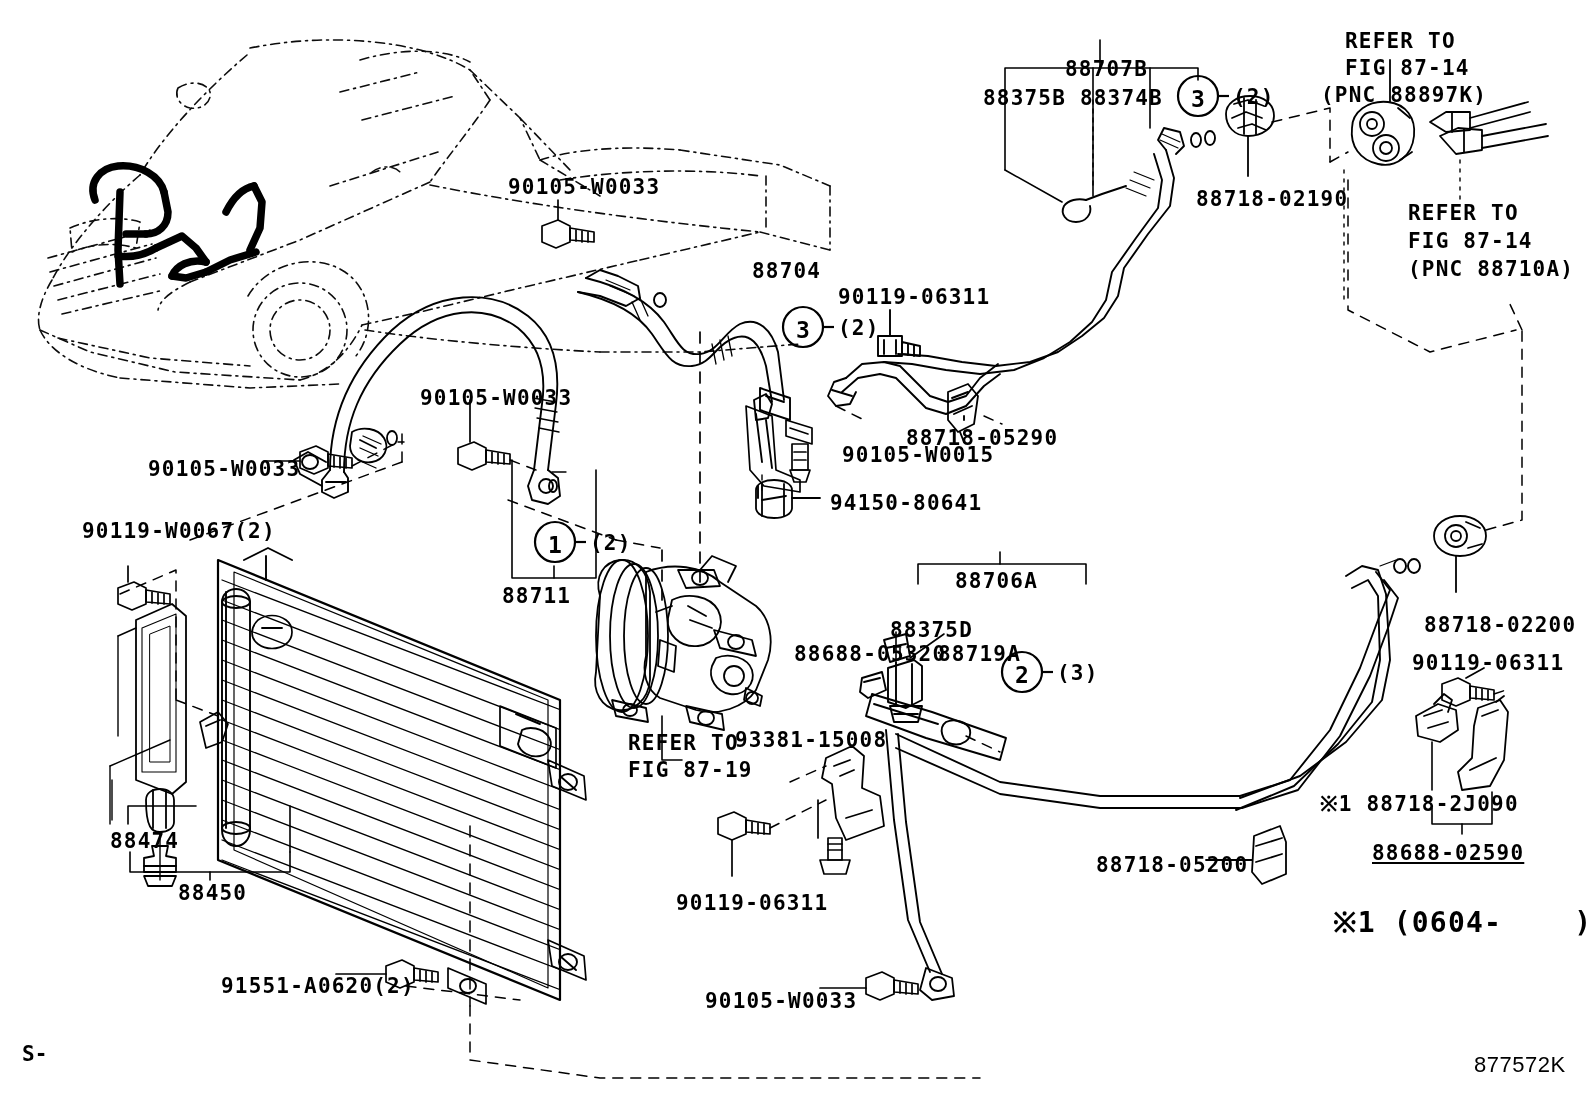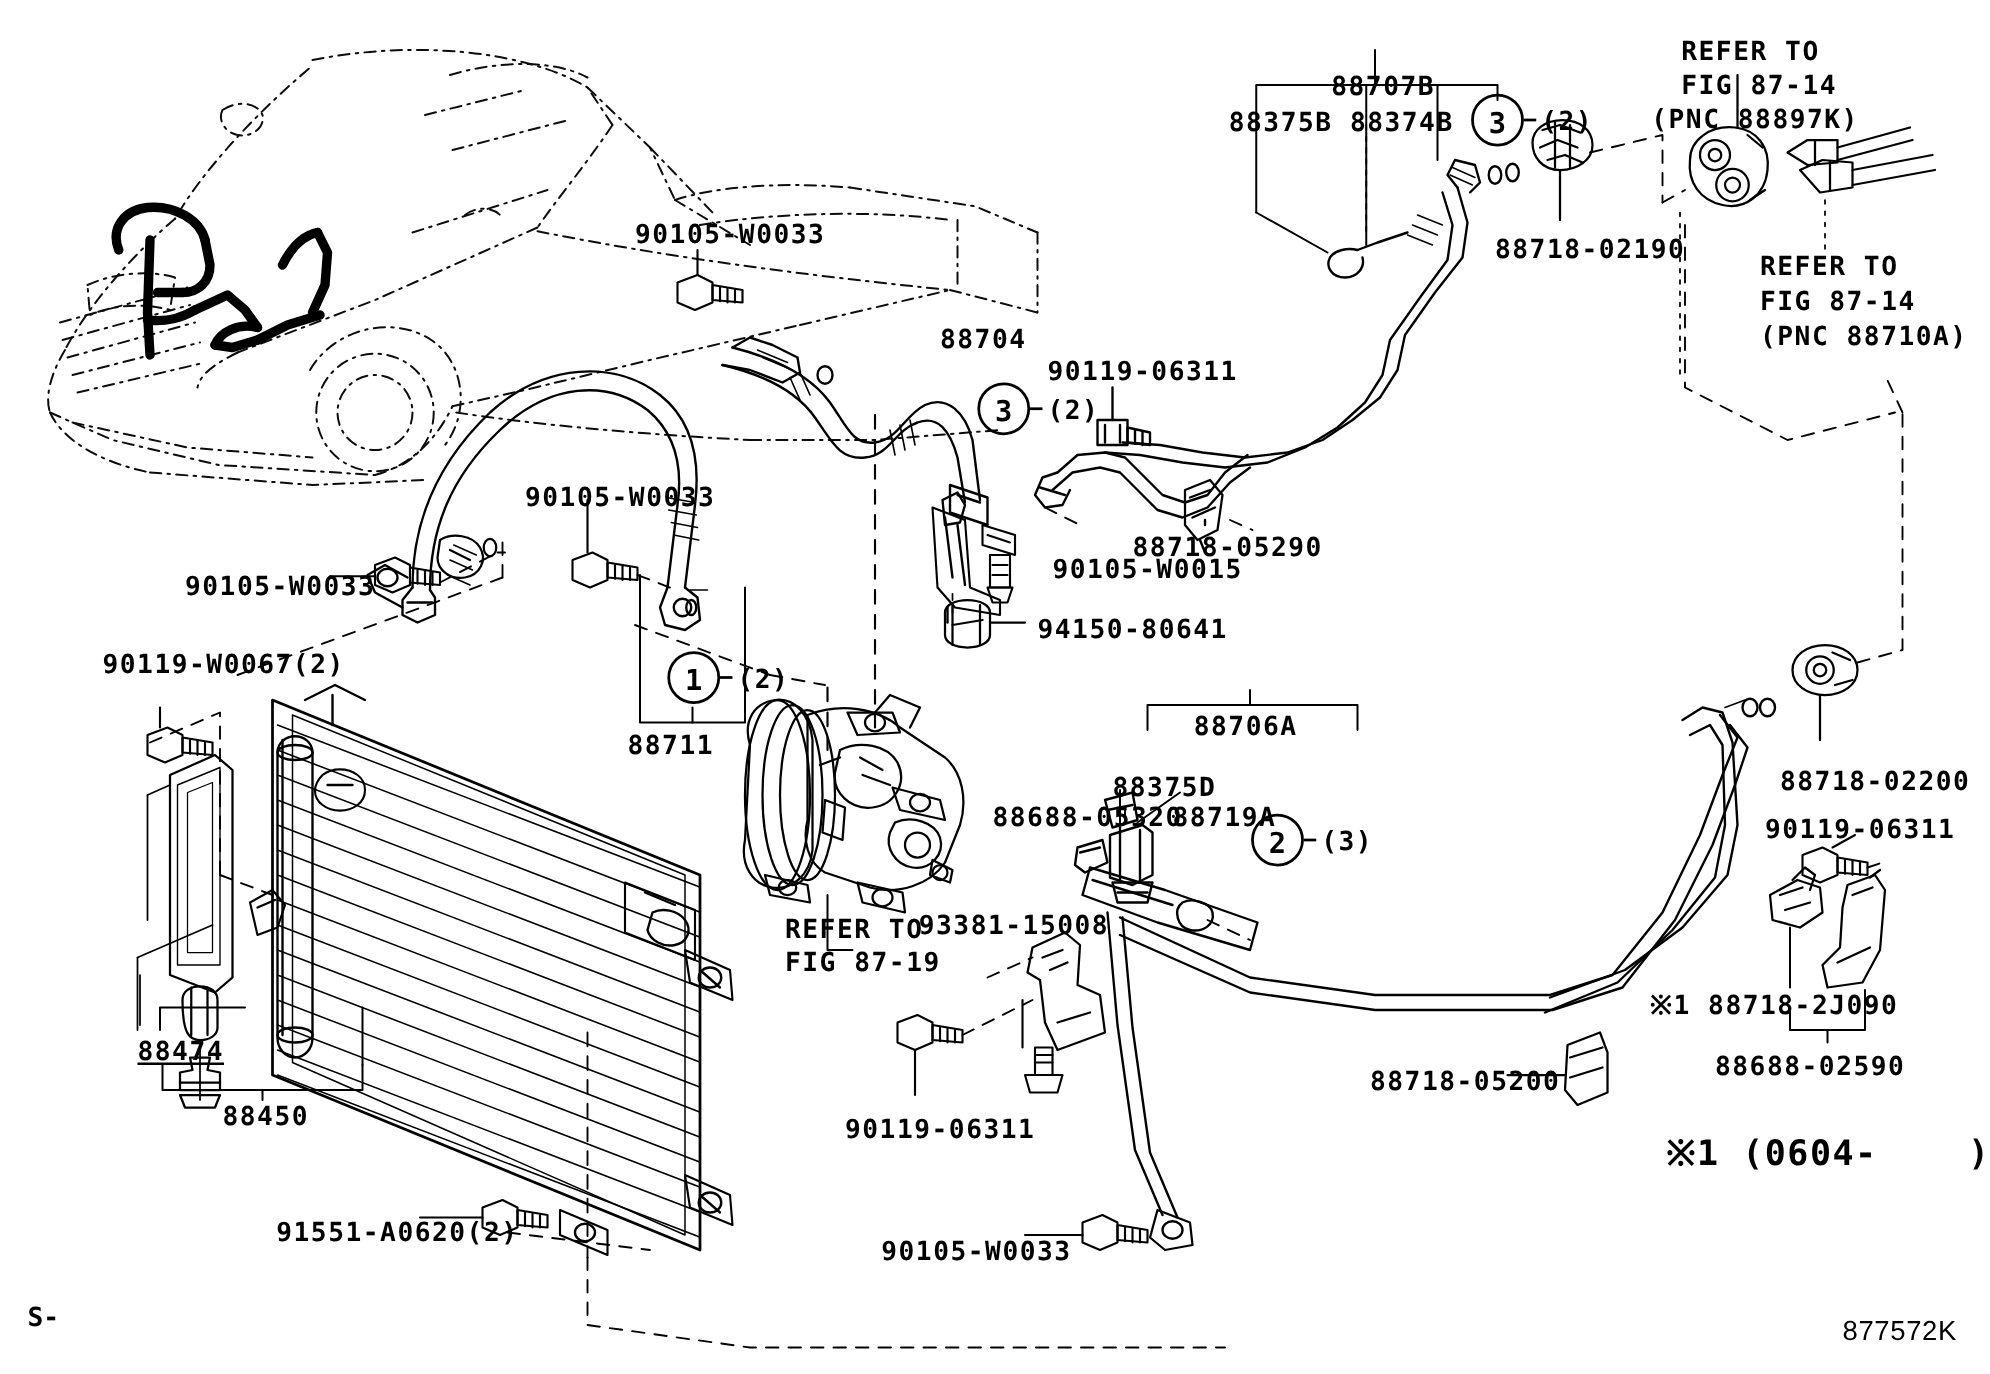--- a/index.html
+++ b/index.html
@@ -579,37 +579,37 @@
   <div class="lbl" style="left:508px;top:174px;">90105-W0033</div>
   <div class="lbl" style="left:752px;top:258px;">88704</div>
   <div class="lbl" style="left:838px;top:284px;">90119-06311</div>
   <div class="lbl" style="left:906px;top:425px;">88718-05290</div>
   <div class="lbl" style="left:842px;top:442px;">90105-W0015</div>
   <div class="lbl" style="left:830px;top:490px;">94150-80641</div>
   <div class="lbl" style="left:420px;top:385px;">90105-W0033</div>
   <div class="lbl" style="left:148px;top:456px;">90105-W0033</div>
   <div class="lbl" style="left:82px;top:518px;text-align:right;">90119-W0067(2)</div>
   <div class="lbl" style="left:502px;top:583px;">88711</div>
-  <div class="lbl" style="left:110px;top:828px;text-decoration:underline;">88474</div>
+  <div class="lbl" style="left:110px;top:828px;">88474</div>
   <div class="lbl" style="left:178px;top:880px;">88450</div>
   <div class="lbl" style="left:205px;top:973px;margin-left:16px;">91551-A0620(2)</div>
   <div class="lbl" style="left:628px;top:730px;">REFER TO</div>
   <div class="lbl" style="left:628px;top:757px;">FIG 87-19</div>
   <div class="lbl" style="left:735px;top:727px;">93381-15008</div>
   <div class="lbl" style="left:794px;top:641px;">88688-05320</div>
   <div class="lbl" style="left:890px;top:617px;">88375D</div>
   <div class="lbl" style="left:938px;top:641px;">88719A</div>
   <div class="lbl" style="left:955px;top:568px;">88706A</div>
   <div class="lbl" style="left:676px;top:890px;">90119-06311</div>
   <div class="lbl" style="left:705px;top:988px;">90105-W0033</div>
   <div class="lbl" style="left:1096px;top:852px;">88718-05200</div>
   <div class="lbl" style="left:1424px;top:612px;">88718-02200</div>
   <div class="lbl" style="left:1412px;top:650px;">90119-06311</div>
   <div class="lbl" style="left:1320px;top:791px;">※1 88718-2J090</div>
-  <div class="lbl" style="left:1372px;top:840px;">88688-02590</div>
+  <div class="lbl" style="left:1372px;top:840px;text-decoration:underline;">88688-02590</div>
 
   <div class="lbl sm" style="left:1333px;top:905px;">※1 (0604-    )</div>
   <div class="scorner" style="left:22px;top:1042px;">S-</div>
   <div class="code" style="left:1474px;top:1052px;">877572K</div>
 
   <svg style="position:absolute;left:0;top:0;width:1592px;height:1099px;pointer-events:none;" xmlns="http://www.w3.org/2000/svg">
     <g fill="none" stroke="#000" stroke-width="2.2">
       <circle cx="1198" cy="96" r="20"></circle>
       <circle cx="803" cy="327" r="20"></circle>
       <circle cx="555" cy="542" r="20"></circle>

